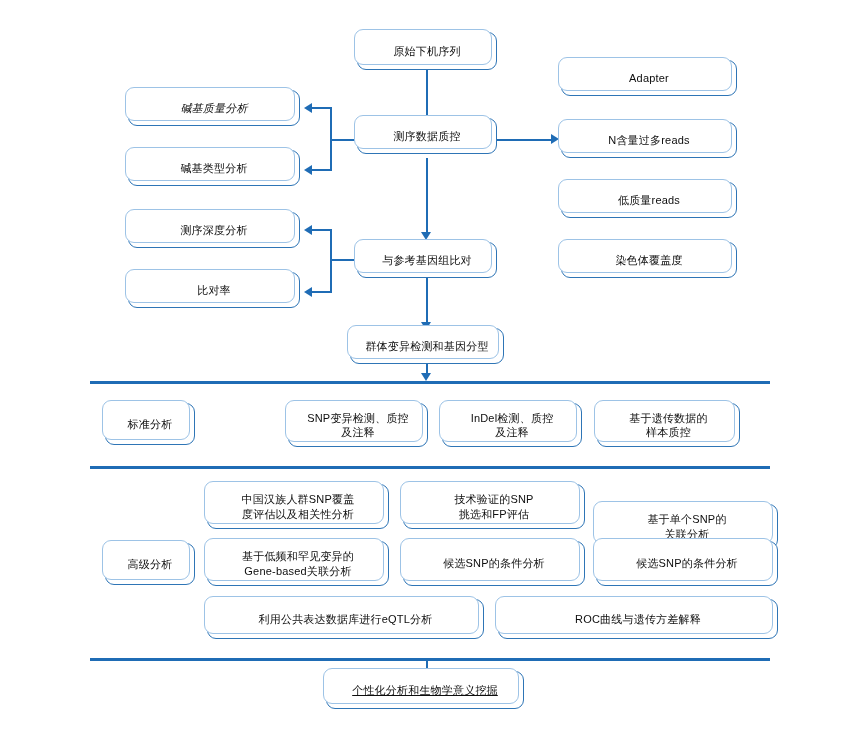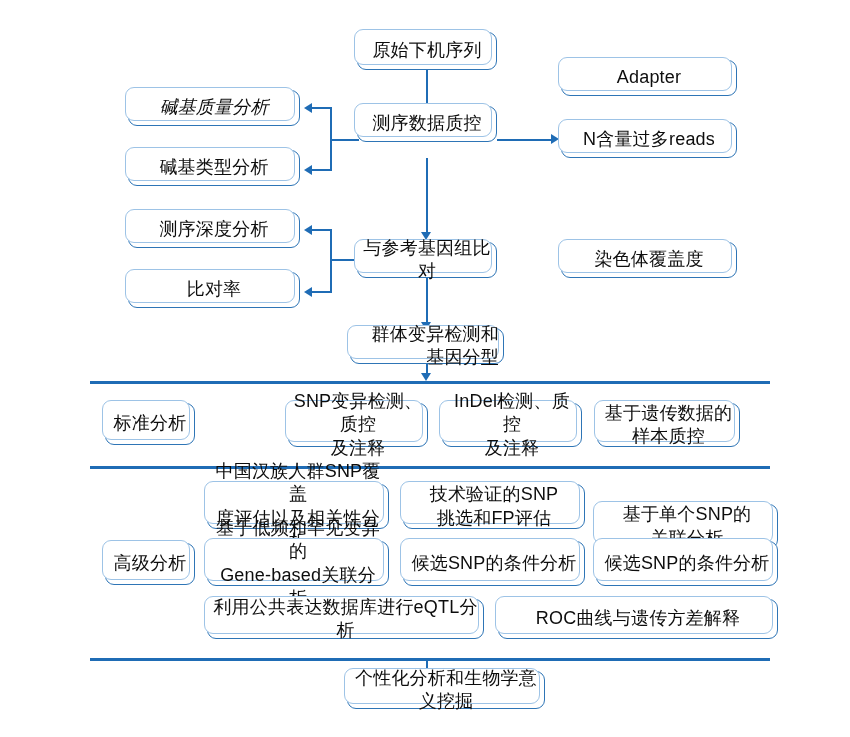--- a/index.html
+++ b/index.html
@@ -23,21 +23,21 @@
     position: absolute;
     box-sizing: border-box;
     background: #ffffff;
     border: 1.3px solid #2e75b6;
     border-radius: 9px;
     display: flex;
     align-items: center;
     justify-content: center;
     text-align: center;
     color: #0d0d0d;
-    font-size: 18px;
+    font-size: 11px;
     line-height: 1.28;
     letter-spacing: 0.2px;
     z-index: 3;
   }
   .node .lbl {
     display: block;
     white-space: pre-line;
     padding: 0 4px;
   }
   
@@ -97,35 +97,38 @@
 
 <div id="canvas">
 
   <div class="node" style="left:357px; top:32px; width:140px; height:38px;">
     <span class="lbl">原始下机序列</span>
   </div>
 
   <div class="ln v" style="left:426px; top:70px; height:48px;"></div>
   <div class="arw down" style="left:420.5px; top:116px;"></div>
 
-  <div class="node" style="left:357px; top:106px; width:140px; height:36px;align-items:center;">
+  <div class="node" style="left:357px; top:118px; width:140px; height:36px;align-items:center;">
     <span class="lbl">测序数据质控</span>
   </div>
 
   <div class="node" style="left:561px; top:60px; width:176px; height:36px;">
     <span class="lbl">Adapter</span>
   </div>
 
   <div class="node" style="left:561px; top:122px; width:176px; height:36px;">
     <span class="lbl">N含量过多reads</span>
   </div>
 
   <div class="ln h" style="left:497px; top:139px; width:56px;"></div>
   <div class="arw right" style="left:551px; top:133.5px;"></div>
 
+  <div class="node" style="left:561px; top:182px; width:176px; height:36px;">
+    <span class="lbl">低质量reads</span>
+  </div>
 
   <div class="node" style="left:561px; top:242px; width:176px; height:36px;">
     <span class="lbl">染色体覆盖度</span>
   </div>
 
   <div class="node" style="left:128px; top:90px; width:172px; height:36px;font-style:italic;">
     <span class="lbl">碱基质量分析</span>
   </div>
 
   <div class="node" style="left:128px; top:150px; width:172px; height:36px;text-align:right;">
@@ -232,17 +235,17 @@
 
   <div class="node" style="left:498px; top:599px; width:280px; height:40px;">
     <span class="lbl">ROC曲线与遗传方差解释</span>
   </div>
 
   <div class="rule" style="left:90px; top:658px; width:680px;"></div>
 
   <div class="ln v" style="left:426px; top:660px; height:22px;"></div>
   <div class="arw down" style="left:420.5px; top:676px;"></div>
 
-  <div class="node" style="left:347px; top:671px; width:198px; height:38px;">
+  <div class="node" style="left:326px; top:671px; width:198px; height:38px;text-decoration:underline;">
     <span class="lbl">个性化分析和生物学意义挖掘</span>
   </div>
 
 </div>
 
 </body></html>

